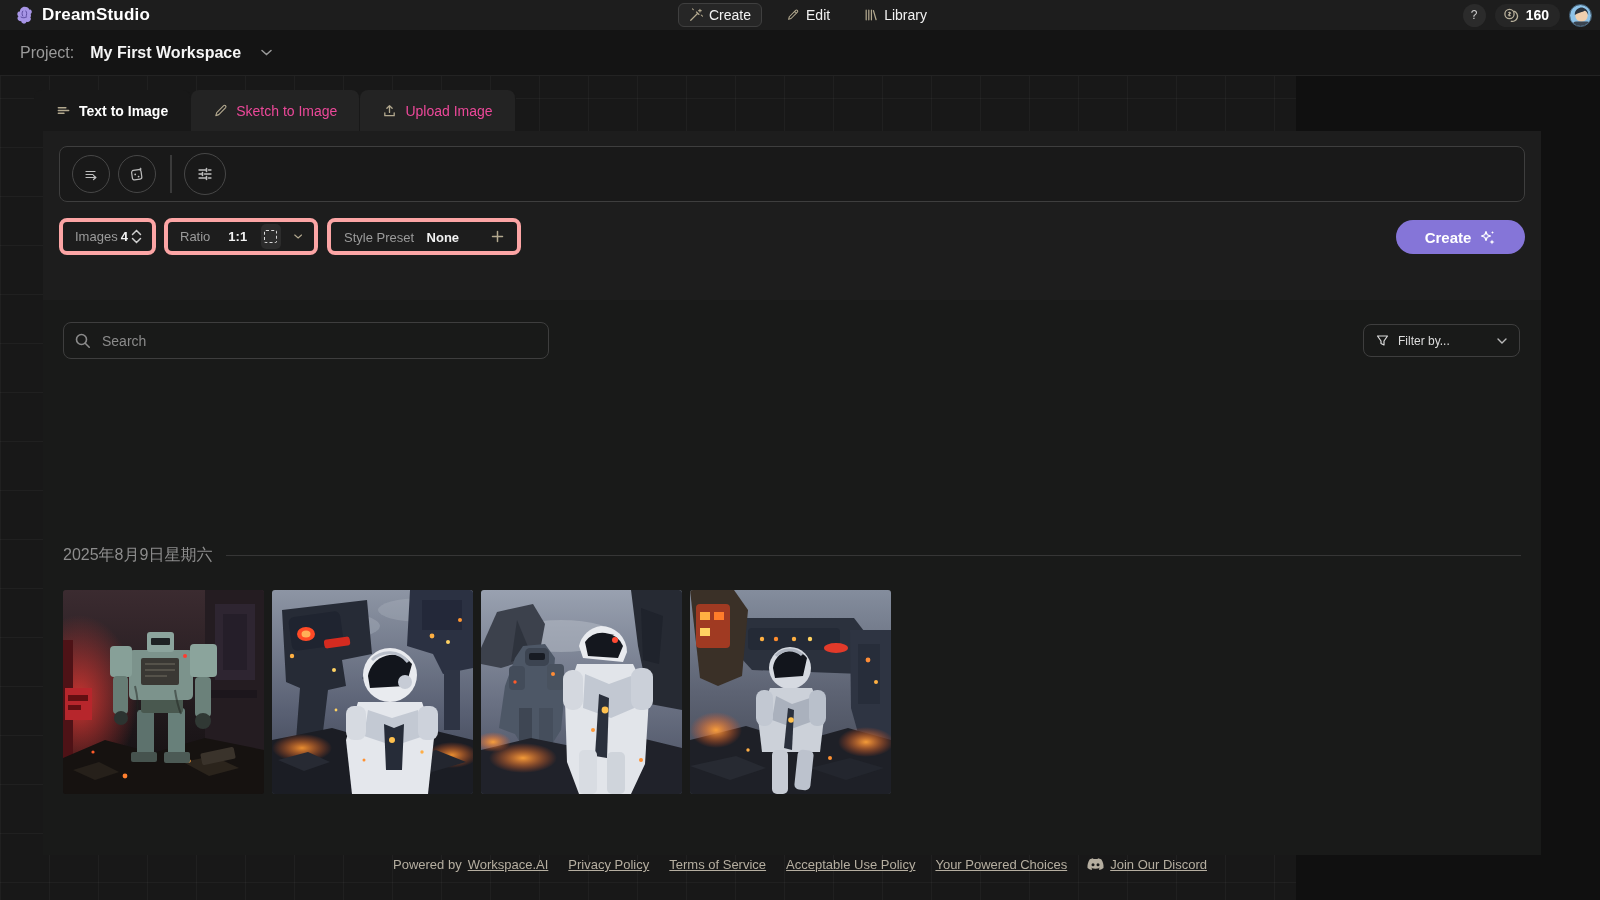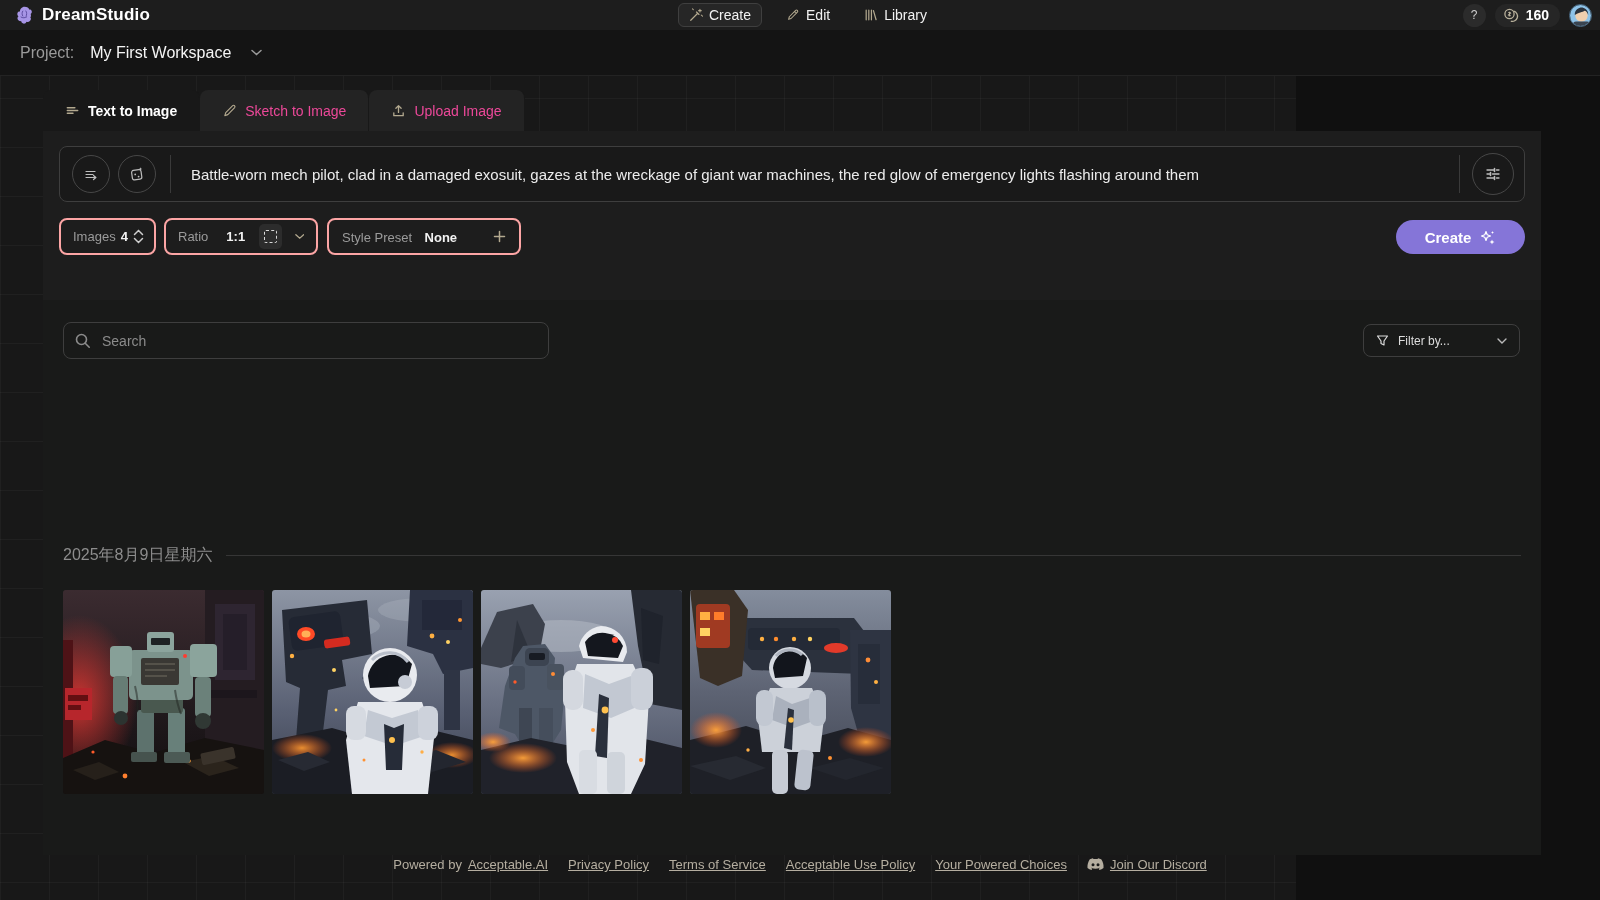--- a/index.html
+++ b/index.html
@@ -30,24 +30,24 @@
     height:23px; padding:0 11px 0 8px; cursor:pointer; }
   .credits-count { font-size:14px; font-weight:700; color:#fff; }
   .avatar { width:23px; height:23px; border-radius:50%; overflow:hidden; cursor:pointer;
     border:1px solid #4b6b85; }
 
   
   .project-row { position:absolute; left:0; top:30px; width:1600px; height:46px; background:#141414;
     border-bottom:1px solid #232323; display:flex; align-items:center; padding-left:20px; z-index:4; }
   .project-label { font-size:16px; color:#9a9a9a; margin-right:16px; }
   .workspace { display:flex; align-items:center; gap:20px; cursor:pointer; }
-  .workspace-name { font-size:16px; font-weight:400; color:#f5f5f5; }
+  .workspace-name { font-size:16px; font-weight:700; color:#f5f5f5; }
 
   
-  .tabs { position:absolute; left:43px; top:90px; display:flex; z-index:3; }
+  .tabs { position:absolute; left:34px; top:90px; display:flex; z-index:3; }
   .tab { height:41px; display:flex; align-items:center; gap:8px; padding:0 22px;
     background:#232323; color:#ec4899; font-size:14px; border-radius:8px 8px 0 0; cursor:pointer;
     border-right:1px solid #181818; }
   .tab.active { background:#181818; color:#fff; font-weight:700; }
   .tab-ic { width:15px; height:15px; display:block; }
 
   
   .panel { position:absolute; left:43px; top:131px; width:1498px; height:724px;
     background:#1b1b1b; z-index:2; }
   .gen-section { position:absolute; left:0; top:0; width:1498px; height:169px; background:#1d1d1d; }
@@ -56,21 +56,21 @@
     border:1px solid #3e3e3e; border-radius:8px; background:#191919; display:flex; align-items:center; }
   .prompt-tools { display:flex; align-items:center; gap:8px; padding:0 14px 0 12px; }
   .circle-btn { width:38px; height:38px; border-radius:50%; border:1px solid #474747;
     display:flex; align-items:center; justify-content:center; cursor:pointer; background:transparent; }
   .vdiv { width:1px; height:38px; background:#3a3a3a; }
   .prompt-input { flex:1; height:100%; background:transparent; border:none; outline:none;
     color:#ececec; font-size:15px; padding:0 20px; font-family:"Liberation Sans","DejaVu Sans",sans-serif; }
   .prompt-right { display:flex; align-items:center; gap:12px; padding-right:10px; }
 
   .controls { position:absolute; left:16px; top:87px; width:1466px; height:37px; }
-  .ctrl-box { position:absolute; top:0; height:37px; border:2px solid #fca5a5; border-radius:8px;
+  .ctrl-box { position:absolute; top:0; height:37px; border:4px solid #fca5a5; border-radius:8px;
     display:flex; align-items:center; background:transparent; }
   .ctrl-label { font-size:13px; color:#9b9b9b; }
   .ctrl-value { font-size:13px; font-weight:700; color:#f2f2f2; }
   .box-images { left:0; width:97px; padding:0 10px 0 12px; justify-content:space-between; }
   .stepper { display:flex; flex-direction:column; gap:1px; cursor:pointer; }
   .box-ratio { left:105px; width:154px; padding:10px 12px; }
   .ratio-chip { width:26px; height:25px; background:#2c2c2c; border-radius:5px;
     display:flex; align-items:center; justify-content:center; margin-left:14px; }
   .ratio-dash { width:13px; height:13px; border:1.5px dashed #d8d8d8; border-radius:2px; }
   .box-style { left:268px; width:194px; padding:0 13px; justify-content:space-between; }
@@ -207,21 +207,20 @@
           <div class="circle-btn">
             <svg width="18" height="18" viewBox="0 0 18 18">
               <rect x="4" y="5" width="9.5" height="9.5" rx="2" transform="rotate(-8 9 10)" fill="none" stroke="#bdbdbd" stroke-width="1.2"></rect>
               <circle cx="7.2" cy="9.4" r=".9" fill="#bdbdbd"></circle>
               <circle cx="10.6" cy="11.6" r=".9" fill="#bdbdbd"></circle>
               <path d="M12.5 2.2 l.5 1.3 1.3.5 -1.3.5 -.5 1.3 -.5 -1.3 -1.3 -.5 1.3 -.5z" fill="#bdbdbd"></path>
             </svg>
           </div>
         </div>
         <div class="vdiv"></div>
-        <input class="prompt-input" type="text" value="Battle-worn mech pilot, clad in a damaged exosuit, gazes at the wreckage of giant war machines, the red glow of emergency lights flashing around them" style="">
         <div class="prompt-right">
           <div class="vdiv"></div>
           <div class="circle-btn" style="width:42px;height:42px;">
             <svg width="18" height="18" viewBox="0 0 18 18">
               <path d="M3 5 h7 M12.5 5 h2.5 M3 9 h3 M8.5 9 h6.5 M3 13 h7 M12.5 13 h2.5" stroke="#bdbdbd" stroke-width="1.3" stroke-linecap="round"></path>
               <path d="M10.5 3.6 v2.8 M6.5 7.6 v2.8 M10.5 11.6 v2.8" stroke="#bdbdbd" stroke-width="1.6" stroke-linecap="round"></path>
             </svg>
           </div>
         </div>
       </div>
@@ -499,21 +498,21 @@
             <circle cx="58" cy="160" r="1.7" fill="#ffae46"></circle>
           </svg>
         </div>
 
       </div>
     </div>
   </div>
 
   <div class="footer">
     <span class="fplain">Powered by</span>
-    <span class="flink">Acceptable.AI</span>
+    <span class="flink">Workspace.AI</span>
     <span class="fgap"></span>
     <span class="flink">Privacy Policy</span>
     <span class="fgap"></span>
     <span class="flink">Terms of Service</span>
     <span class="fgap"></span>
     <span class="flink">Acceptable Use Policy</span>
     <span class="fgap"></span>
     <span class="flink">Your Powered Choices</span>
     <span class="fgap"></span>
     <svg width="17" height="13" viewBox="0 0 17 13">

